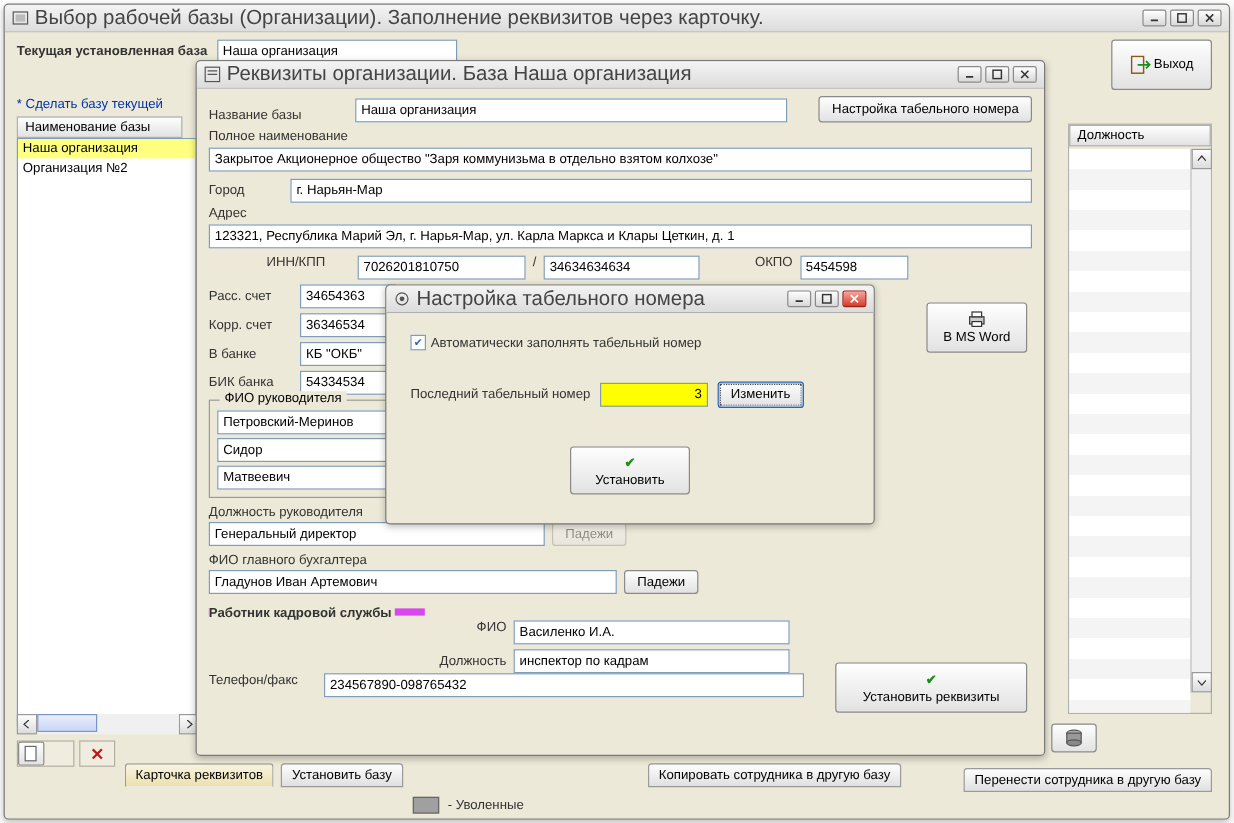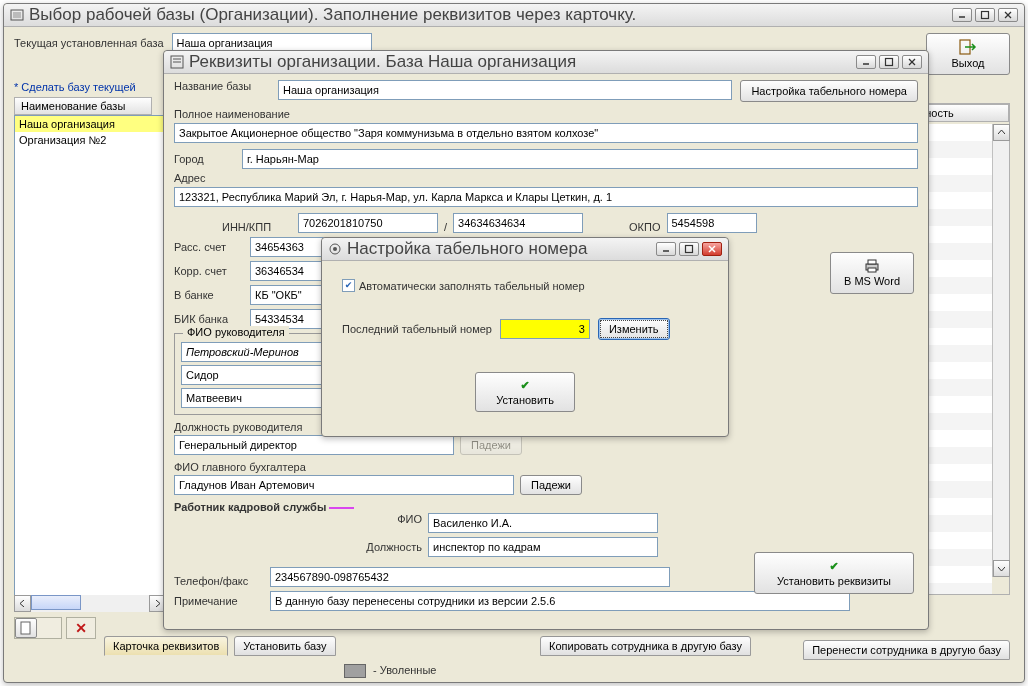--- a/index.html
+++ b/index.html
@@ -18,21 +18,21 @@
   .field { background: #fff; border: 1px solid #7f9db9; padding: 2px 4px; height: 20px; display: inline-flex; align-items: center; }
   .btnsilver { background: linear-gradient(#fefefe,#e2e2e2); border: 1px solid #8a8a8a; border-radius: 3px; padding: 3px 10px; cursor: pointer; display: inline-flex; align-items:center; gap:5px; justify-content:center; }
   .btnfocus { outline: 1px dotted #444; outline-offset:-3px; border:1px solid #2a66b5; box-shadow:0 0 0 1px #9cc2ee inset; }
   .sidebar-list { background: #fff; border: 1px solid #7f9db9; }
   .side-item { padding: 2px 4px; }
   .side-item.sel { background: #ffff80; }
   .scrollbar-v { position:absolute; right:0; top:0; bottom:17px; width:17px; background:#f0f0f0; border-left:1px solid #c0c0c0; }
   .sb-arrow { width:17px; height:17px; background:linear-gradient(#fefefe,#dcdcdc); border:1px solid #9a9a9a; display:flex; align-items:center; justify-content:center; }
   .sb-thumb { background:linear-gradient(#e9eefb,#c7d6f8); border:1px solid #7a96c7; }
   .toolstrip { position:absolute; background:#f0ede0; border:1px solid #b0b0a0; }
-  .fieldset-line { border:none; border-top:2px solid #d946ef; position:relative; height:0; margin:6px 0 4px;}
+  .fieldset-line { border:none; border-top:6px solid #d946ef; position:relative; height:0; margin:6px 0 4px;}
   .fieldset-line .legend { position:absolute; top:-8px; left:0; background:#ece9d8; padding:0 3px 0 0; color:#333; font-weight:bold; }
   .fieldset-box { border:1px solid #9a9a9a; padding:8px 6px 6px 6px; position:relative; margin-top:8px;}
   .fieldset-box .legend { position:absolute; top:-8px; left:8px; background:#ece9d8; padding:0 4px; }
   .headercell { background:linear-gradient(#fefefe,#e2e2e2); border:1px solid #b0b0b0; padding:2px 6px; }
   .striperows { background:repeating-linear-gradient(to bottom,#fff 0,#fff 17px,#f4f4f4 17px,#f4f4f4 34px); }
   .checkmark { color:#1a8f1a; font-weight:bold; }
   .yellowfield { background:#ffff00 !important; }
   .chk { width:13px; height:13px; border:1px solid #7f9db9; background:#fff; display:inline-flex; align-items:center; justify-content:center; margin-right:4px;}
   .chk::after { content:"✔"; color:#2a66b5; font-size:9px; line-height:9px; }
   .tabbtn { background:linear-gradient(#fefefe,#e0e0e0); border:1px solid #9a9a9a; border-radius:3px 3px 0 0; padding:3px 8px; cursor:pointer; }
@@ -65,25 +65,25 @@
       <span class="wbtn">
           <svg>
             <line x1="2" y1="2" x2="8" y2="8" stroke="#333" stroke-width="1.3"></line>
             <line x1="8" y1="2" x2="2" y2="8" stroke="#333" stroke-width="1.3"></line>
           </svg>
         </span>
     </div>
   </div>
   <div class="mainbody" style="position:relative; height:calc(100% - 23px);">
     <div style="display:flex; align-items:center; gap:8px;">
-      <span class="label" style="font-weight:normal;">Текущая установленная база</span>
+      <span class="label" style="font-weight:bold;">Текущая установленная база</span>
       <span class="field" style="width:200px;">Наша организация</span>
     </div>
 
-    <div class="btnsilver" style="position:absolute; right:14px; top:6px; width:84px; height:42px; flex-direction:column; gap:2px;">
+    <div class="btnsilver" style="position:absolute; right:14px; top:6px; width:84px; height:42px; flex-direction:row; gap:2px;">
       <svg width="18" height="16">
           <rect x="1" y="1" width="10" height="14" fill="none" stroke="#8a5a10" stroke-width="1.2"></rect>
           <path d="M6 8 L16 8 M13 5 L16 8 L13 11" fill="none" stroke="#1a8f1a" stroke-width="1.5"></path>
         </svg>
       <span>Выход</span>
     </div>
 
     <div style="position:absolute; left:10px; top:54px; width:152px;">
       <a href="#" style="color:#0033aa; text-decoration:none;" class="label">* Сделать базу текущей</a>
       <div class="headercell" style="margin-top:4px; width:138px;">Наименование базы</div>
@@ -155,21 +155,21 @@
         </svg>
     </div>
 
     <div style="position:absolute; left:336px; bottom:4px;">
       <span class="grayswatch"></span>
       <span class="label">- Уволенные</span>
     </div>
   </div>
 </div>
 
-<div class="window" style="left:163px; top:50px; width:766px; height:580px;">
+<div class="window" style="left:163px; top:50px; width:708px; height:580px;">
   <div class="titlebar">
     <span class="ticon"><svg viewBox="0 0 14 14">
           <rect x="1" y="1" width="12" height="12" fill="none" stroke="#555"></rect>
           <line x1="3" y1="4" x2="11" y2="4" stroke="#555"></line>
           <line x1="3" y1="7" x2="11" y2="7" stroke="#555"></line>
         </svg></span>
     <span class="ttext">Реквизиты организации. База Наша организация</span>
     <div class="wbtns">
       <span class="wbtn">
           <svg>
@@ -183,37 +183,37 @@
         </span>
       <span class="wbtn">
           <svg>
             <line x1="2" y1="2" x2="8" y2="8" stroke="#333" stroke-width="1.3"></line>
             <line x1="8" y1="2" x2="2" y2="8" stroke="#333" stroke-width="1.3"></line>
           </svg>
         </span>
     </div>
   </div>
   <div class="mainbody" style="position:relative;">
-    <div style="display:flex; align-items:flex-start; gap:8px; margin-bottom:6px;">
+    <div style="display:flex; align-items:flex-end; gap:26px; margin-bottom:6px;">
       <span class="label" style="width:96px;">Название базы</span>
       <span class="field" style="flex:1;">Наша организация</span>
       <span class="btnsilver" style="height:22px;">Настройка табельного номера</span>
     </div>
 
     <div class="label">Полное наименование</div>
     <div class="field" style="width:100%; margin:3px 0 6px;">Закрытое Акционерное общество "Заря коммунизьма в отдельно взятом колхозе"</div>
 
     <div style="display:flex; align-items:center; gap:8px;">
       <span class="label" style="width:60px;">Город</span>
       <span class="field" style="flex:1;">г. Нарьян-Мар</span>
     </div>
     <div class="label" style="margin-top:3px;">Адрес</div>
     <div class="field" style="width:100%; margin:3px 0 6px;">123321, Республика Марий Эл, г. Нарья-Мар, ул. Карла Маркса и Клары Цеткин, д. 1</div>
 
-    <div style="display:flex; align-items:flex-end; gap:6px; margin-bottom:4px;padding-left:48px;">
+    <div style="display:flex; align-items:flex-start; gap:6px; margin-bottom:4px;padding-left:48px;">
       <span class="label" style="width:70px;">ИНН/КПП</span>
       <span class="field" style="width:140px;">7026201810750</span>
       <span class="label">/</span>
       <span class="field" style="width:130px;">34634634634</span>
       <span class="label" style="margin-left:40px;">ОКПО</span>
       <span class="field" style="width:90px;">5454598</span>
     </div>
 
     <div style="display:flex; align-items:center; gap:6px; margin-bottom:4px;">
       <span class="label" style="width:70px;">Расс. счет</span>
@@ -238,21 +238,21 @@
           <rect x="2" y="5" width="12" height="6" fill="#ccc" stroke="#333"></rect>
           <rect x="4" y="1" width="8" height="4" fill="#fff" stroke="#333"></rect>
           <rect x="4" y="9" width="8" height="4" fill="#fff" stroke="#333"></rect>
         </svg>
       <span>В MS Word</span>
     </div>
 
     
     <div class="fieldset-box" style="width:165px; margin-top:2px;">
       <span class="legend">ФИО руководителя</span>
-      <div class="field" style="width:150px; margin-bottom:3px;font-style:italic;">Петровский-Меринов</div>
+      <div class="field" style="width:150px; margin-bottom:3px;">Петровский-Меринов</div>
       <div class="field" style="width:150px; margin-bottom:3px;">Сидор</div>
       <div class="field" style="width:150px;">Матвеевич</div>
     </div>
 
     <div class="label" style="margin-top:6px;">Должность руководителя</div>
     <div style="display:flex; gap:6px; margin-top:2px;">
       <span class="field" style="width:280px;">Генеральный директор</span>
       <span class="btnsilver" style="height:20px; opacity:.4;">Падежи</span>
     </div>
 
@@ -275,27 +275,23 @@
       <span class="label" style="width:72px; text-align:right;">Должность</span>
       <span class="field" style="width:230px;">инспектор по кадрам</span>
     </div>
 
     
     <div class="btnsilver" style="position:absolute; right:14px; top:478px; width:160px; height:42px; flex-direction:column; gap:2px;">
       <span class="checkmark">✔</span>
       <span>Установить реквизиты</span>
     </div>
 
-    <div style="display:flex; align-items:flex-end; gap:6px; margin-top:10px;">
+    <div style="display:flex; align-items:flex-start; gap:6px; margin-top:0;">
       <span class="label" style="width:90px;">Телефон/факс</span>
       <span class="field" style="width:400px;">234567890-098765432</span>
-    </div>
-    <div style="display:flex; align-items:center; gap:6px; margin-top:4px;">
-      <span class="label" style="width:90px;">Примечание</span>
-      <span class="field" style="width:580px;">В данную базу перенесены сотрудники из версии 2.5.6</span>
     </div>
   </div>
 </div>
 
 <div class="window" style="left:321px; top:237px; width:408px; height:200px;">
   <div class="titlebar">
     <span class="ticon"><svg viewBox="0 0 14 14">
           <circle cx="7" cy="7" r="5" fill="none" stroke="#555"></circle>
           <circle cx="7" cy="7" r="2" fill="#555"></circle>
         </svg></span>

